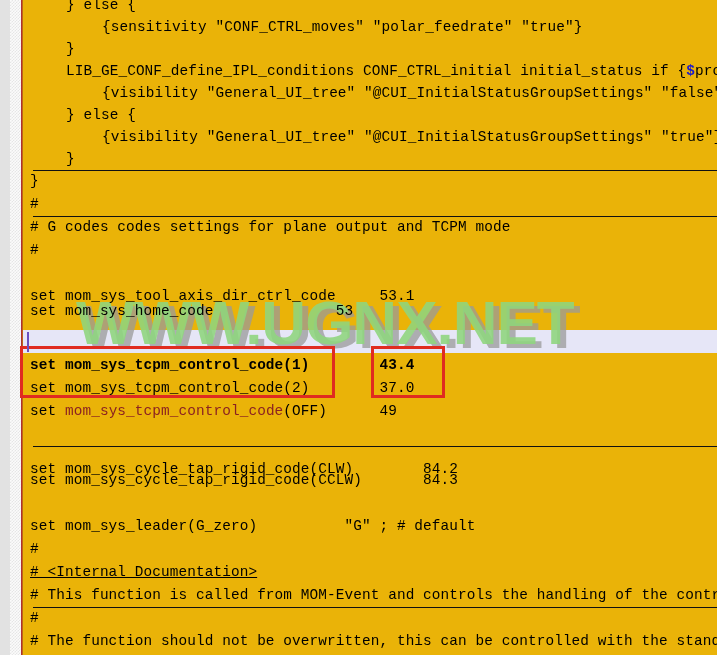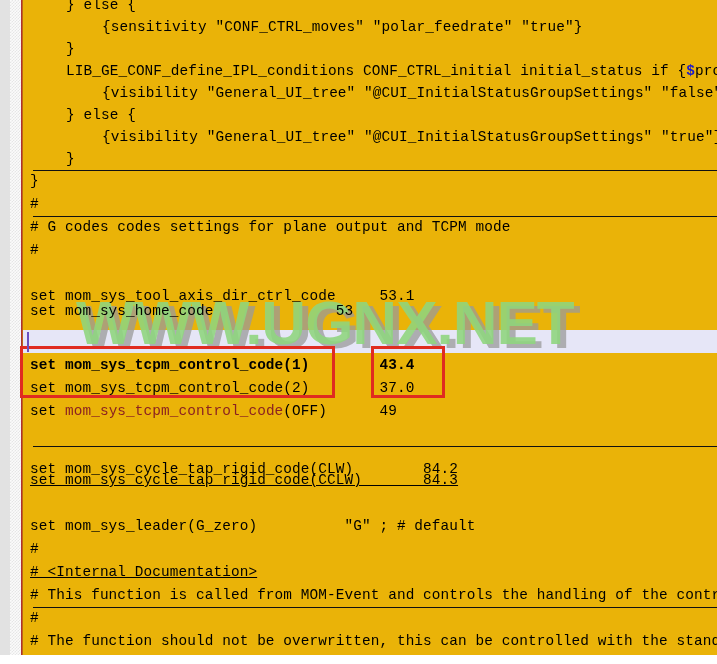--- a/index.html
+++ b/index.html
@@ -197,21 +197,21 @@
 
       <div class="line ind1" style="top:285px;">set mom_sys_tool_axis_dir_ctrl_code     53.1</div>
       <div class="line ind1" style="top:300px;">set mom_sys_home_code              53</div>
 
       <div class="line ind1" style="top:354px;font-weight:bold;">set mom_sys_tcpm_control_code(1)        43.4</div>
       <div class="line ind1" style="top:377px;">set mom_sys_tcpm_control_code(2)        37.0</div>
 
       <div class="line ind1" style="top:400px;"><span>set </span><span class="tok-var">mom_sys_tcpm_control_code</span><span>(OFF)      </span><span>49</span></div>
 
       <div class="line ind1" style="top:458px;">set mom_sys_cycle_tap_rigid_code(CLW)        84.2</div>
-      <div class="line ind1" style="top:469px;text-decoration:underline;">set mom_sys_cycle_tap_rigid_code(CCLW)       84.3</div>
+      <div class="line ind1" style="top:469px;">set mom_sys_cycle_tap_rigid_code(CCLW)       84.3</div>
 
       <div class="line ind1" style="top:515px;">set mom_sys_leader(G_zero)          "G" ; # default</div>
       <div class="line ind1" style="top:538px;">#</div>
       <div class="line ind1" style="top:561px;text-decoration:underline;"># &lt;Internal Documentation&gt;</div>
       <div class="line ind1" style="top:584px;"># This function is called from MOM-Event and controls the handling of the controller</div>
       <div class="line ind1" style="top:607px;">#</div>
 
       <div class="line ind1" style="top:630px;"># The function should not be overwritten, this can be controlled with the standard mec</div>
 
       <div class="line ind1" style="top:653px;"><span># as described in the documentations. Changes will lead to an undesirable </span><span class="squiggle">behavior</span></div>

